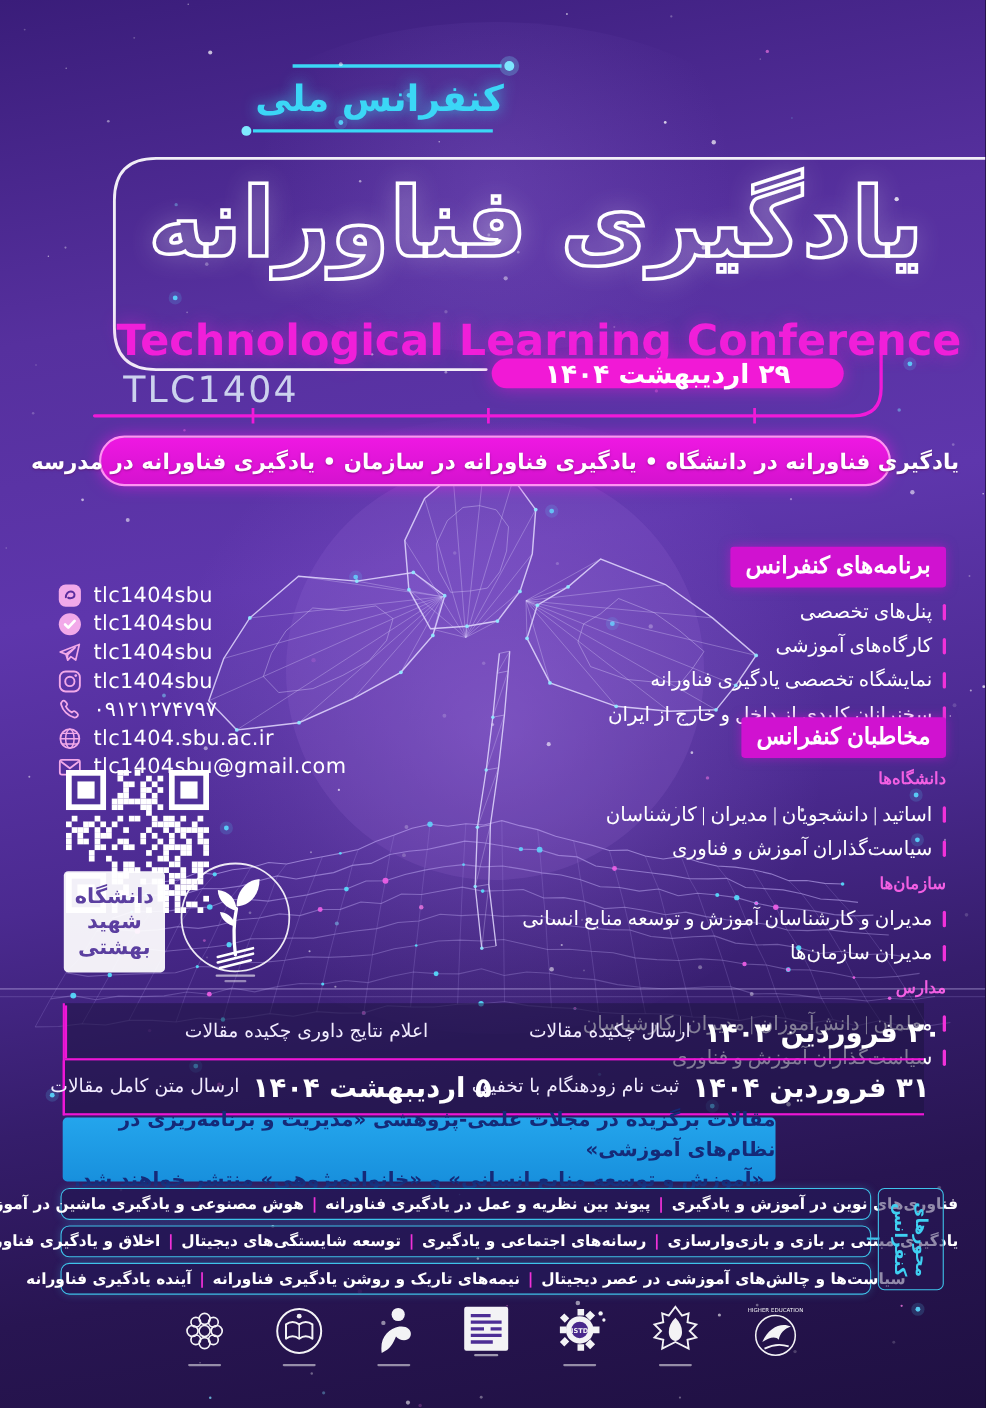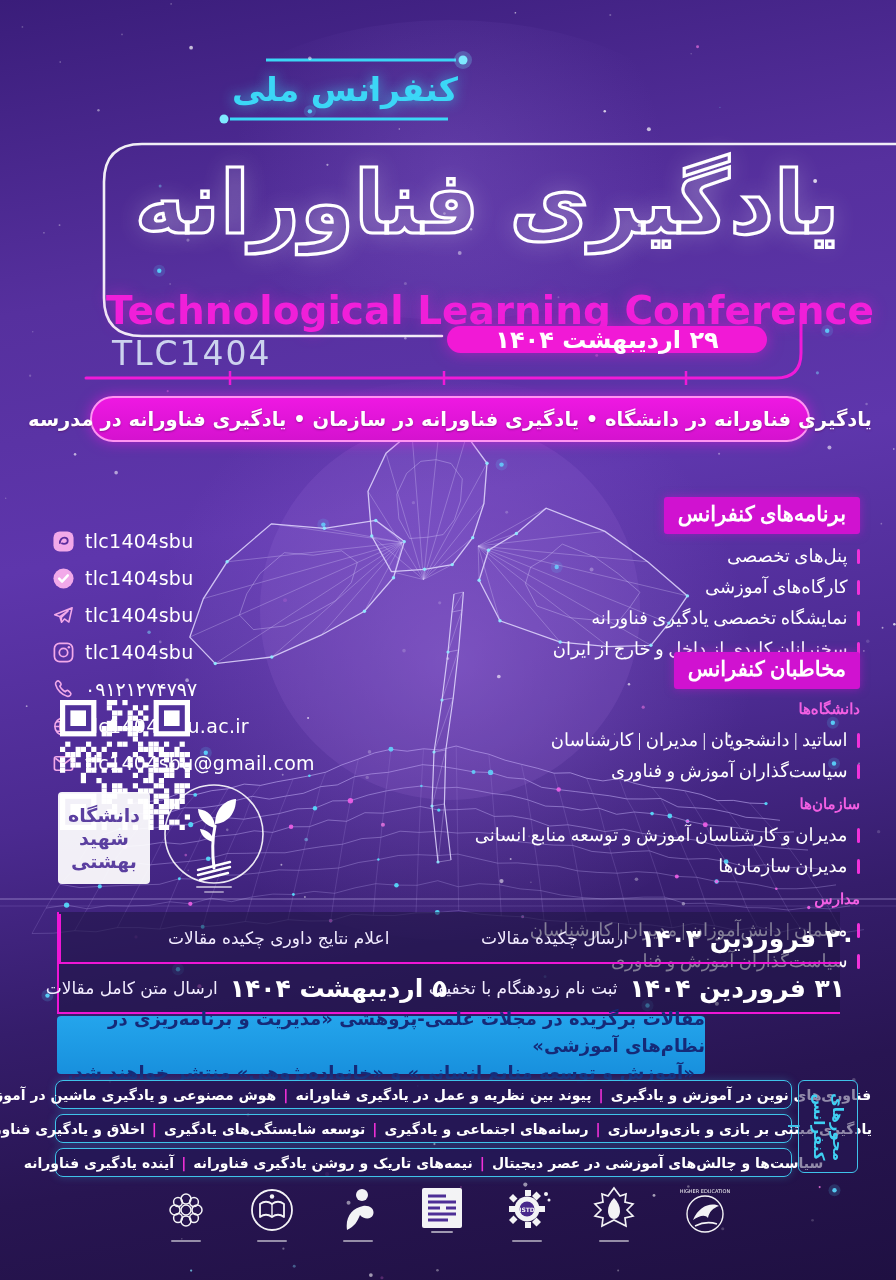--- a/index.html
+++ b/index.html
@@ -25,21 +25,21 @@
   .date-badge{left:447px;top:326px;width:320px;height:27px;background:#f119d6;border-radius:22px;
     display:flex;align-items:center;justify-content:center;direction:rtl;
     color:#fff;font-size:24px;font-weight:bold;box-shadow:0 0 16px rgba(241,25,214,.55);}
   .tracks{left:90px;top:396px;width:716px;height:42px;border-radius:24px;
     background:linear-gradient(180deg,#ee18e2,#d512cf);border:2px solid #ff93f2;
     box-shadow:0 0 14px rgba(238,24,226,.6);display:flex;align-items:center;justify-content:center;
     direction:rtl;color:#fff;font-weight:bold;font-size:19.5px;white-space:nowrap;
     text-shadow:0 1px 2px rgba(90,10,90,.55);}
 
   
-  .contacts{left:52px;top:529px;display:flex;flex-direction:column;gap:13px;}
+  .contacts{left:52px;top:529px;display:flex;flex-direction:column;gap:2px;}
   .contact-row{display:flex;align-items:center;gap:10px;height:24px;}
   .contact-row svg{width:23px;height:23px;flex:0 0 23px;}
   .contact-val{color:#fff;font-size:19px;letter-spacing:.3px;}
 
   
   .panel{right:36px;width:430px;direction:rtl;text-align:right;font-family:Liberation Serif, serif;}
   .panel-hdr{display:inline-block;background:#d012d0;color:#fff;font-weight:bold;font-size:21px;
     padding:5px 14px 7px;border-radius:3px;box-shadow:0 0 10px rgba(208,18,208,.5);}
   .p-item{color:#fff;font-size:18px;line-height:26px;margin-top:5px;white-space:nowrap;}
   .tick{display:inline-block;width:3.5px;height:15px;background:#f131d9;border-radius:2px;
@@ -746,21 +746,21 @@
         <span class="seg-sep">|</span>
         <span>پیوند بین نظریه و عمل در یادگیری فناورانه</span>
         <span class="seg-sep">|</span>
         <span>هوش مصنوعی و یادگیری ماشین در آموزش</span>
       </div>
     <div class="topic-row">
         <span>یادگیری مبتنی بر بازی و بازی‌وارسازی</span>
         <span class="seg-sep">|</span>
         <span>رسانه‌های اجتماعی و یادگیری</span>
         <span class="seg-sep">|</span>
-        <span>توسعه شایستگی‌های یادگیری</span>
+        <span>توسعه شایستگی‌های دیجیتال</span>
         <span class="seg-sep">|</span>
         <span>اخلاق و یادگیری فناورانه</span>
       </div>
     <div class="topic-row">
         <span>سیاست‌ها و چالش‌های آموزشی در عصر دیجیتال</span>
         <span class="seg-sep">|</span>
         <span>نیمه‌های تاریک و روشن یادگیری فناورانه</span>
         <span class="seg-sep">|</span>
         <span>آینده یادگیری فناورانه</span>
       </div>

